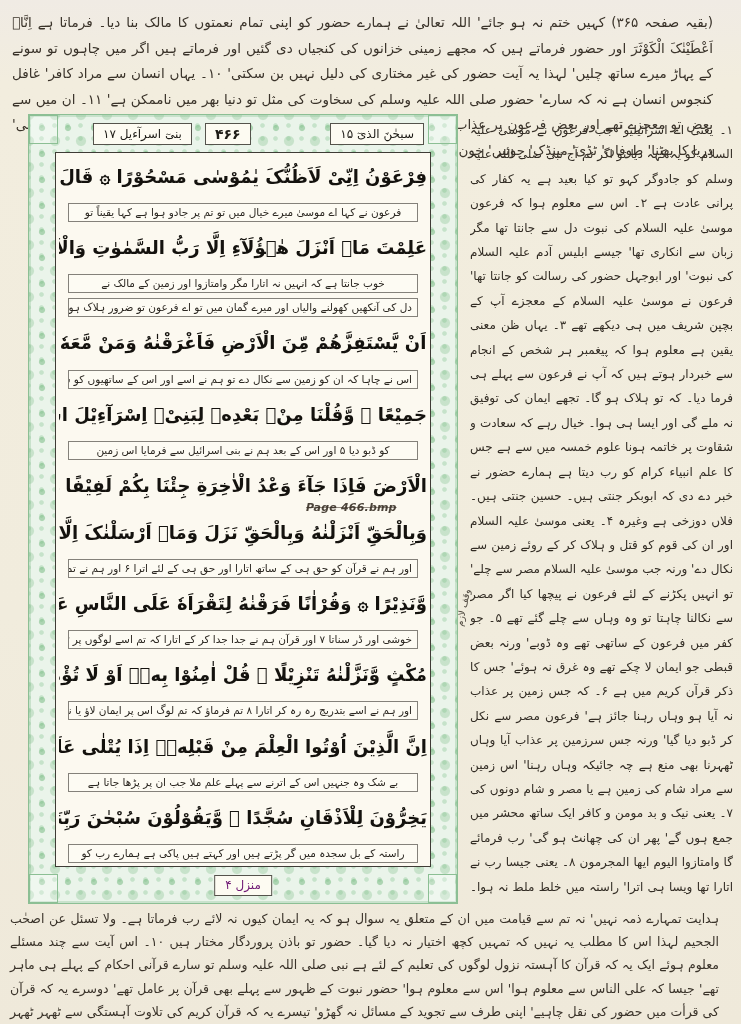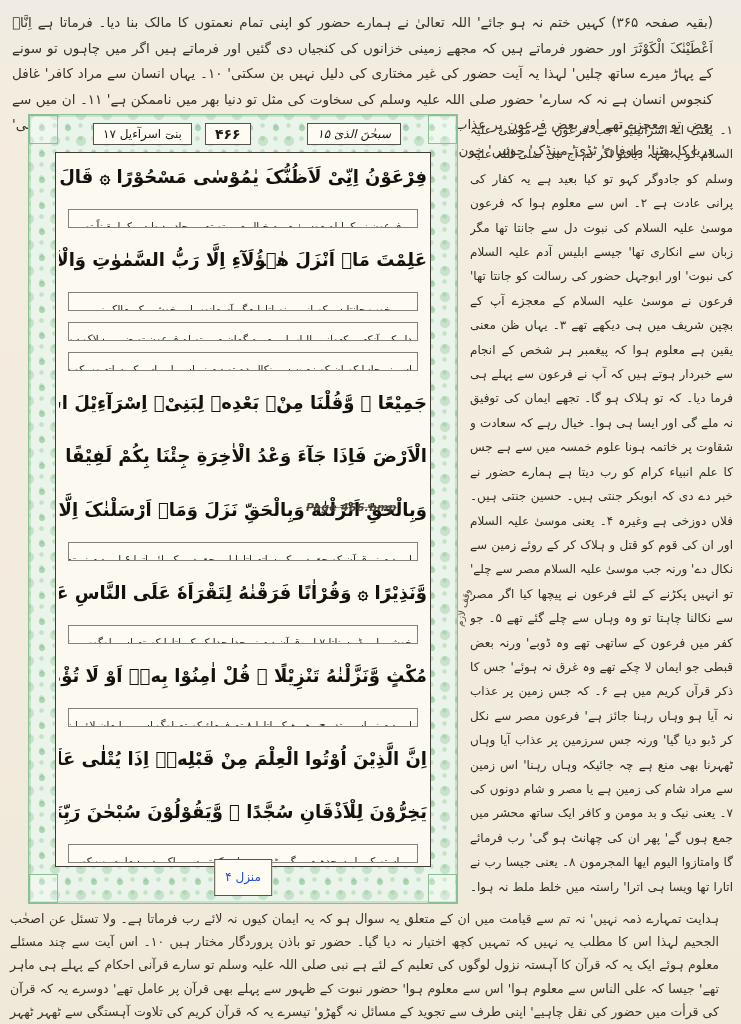--- a/index.html
+++ b/index.html
@@ -17,28 +17,28 @@
       radial-gradient(circle, rgba(121,187,131,.30) 4.5px, transparent 5.6px),
       radial-gradient(circle, rgba(154,205,163,.45) 1.8px, transparent 2.8px);
     background-size:26px 26px,26px 26px,13px 13px;
     background-position:0 0,13px 13px,6px 4px;
     border:1px solid #8cbf94;
     box-shadow:inset 0 0 0 2px rgba(140,191,148,.35);}
   .frame .corner{position:absolute;width:27px;height:27px;border:1px solid #8cbf94;background:rgba(255,255,255,.25);}
   .corner.tl{top:0;left:0}.corner.tr{top:0;right:0}.corner.bl{bottom:0;left:0}.corner.br{bottom:0;right:0}
 
   .hdr-label{position:absolute;top:8px;height:20px;background:#fdfbf2;border:1px solid #55534c;font-size:12px;line-height:20px;padding:0 9px;direction:rtl;white-space:nowrap;color:#1d1b16;}
-  .lbl-juz{right:56px;font-style:italic;}
+  .lbl-juz{right:33px;}
   .lbl-page{left:176px;font-weight:bold;font-size:14px;letter-spacing:3px;}
   .lbl-surah{left:64px;}
-  .ftr-label{position:absolute;bottom:7px;left:50%;transform:translateX(-50%);background:#fdfbf2;border:1px solid #55534c;font-size:12px;line-height:19px;padding:8px 10px;direction:rtl;color:#1d4ed8;}
+  .ftr-label{position:absolute;bottom:7px;left:50%;transform:translateX(-50%);background:#fdfbf2;border:1px solid #55534c;font-size:12px;line-height:19px;padding:0 10px;direction:rtl;color:#701a75;}
 
   .inner{position:absolute;top:37px;bottom:36px;left:26px;right:26px;background:#fcf9f0;border:1.5px solid #3f3c36;box-sizing:border-box;display:flex;flex-direction:column;justify-content:space-between;padding:3px 3px;overflow:hidden;}
   .arabic-line{direction:rtl;text-align:center;font-weight:700;font-size:18px;line-height:42px;white-space:nowrap;color:#14120e;flex:0 0 auto;overflow:hidden;}
-  .urdu-line{direction:rtl;text-align:center;font-size:10.5px;line-height:17px;height:19px;margin:0 9px;border:1px solid #84817a;background:#fdfbf3;color:#2b2721;white-space:nowrap;overflow:hidden;flex:0 0 auto;padding:8px 5px;box-sizing:border-box;}
+  .urdu-line{direction:rtl;text-align:center;font-size:10.5px;line-height:17px;height:19px;margin:0 9px;border:1px solid #84817a;background:#fdfbf3;color:#2b2721;white-space:nowrap;overflow:hidden;flex:0 0 auto;padding:0 5px;box-sizing:border-box;}
 
   
   .side-col{position:absolute;top:118px;left:470px;width:263px;height:788px;direction:rtl;font-size:12px;line-height:24.4px;text-align:justify;color:#332d25;overflow:hidden;}
 
   
   .waqf{position:absolute;top:602px;left:444px;transform:rotate(-78deg);transform-origin:center;font-size:9.5px;color:#4a443b;white-space:nowrap;}
 
   
   .watermark{position:absolute;top:501px;left:306px;font-size:11px;font-weight:600;color:#4c443a;letter-spacing:.2px;direction:ltr;text-decoration:line-through;text-decoration-color:rgba(60,50,40,.55);font-style:italic;}
 
@@ -59,32 +59,35 @@
     <div class="corner br"></div>
 
     <div class="hdr-label lbl-juz">سبحٰنَ الذیٓ ۱۵</div>
     <div class="hdr-label lbl-page">۴۶۶</div>
     <div class="hdr-label lbl-surah">بنیٓ اسرآءیل ۱۷</div>
 
     <div class="inner">
       <div class="arabic-line">فِرْعَوْنُ اِنِّیْ لَاَظُنُّکَ یٰمُوْسٰی مَسْحُوْرًا ۞ قَالَ لَقَدْ</div>
       <div class="urdu-line">فرعون نے کہا اے موسیٰ میرے خیال میں تو تم پر جادو ہوا ہے کہا یقیناً تو</div>
       <div class="arabic-line">عَلِمْتَ مَاۤ اَنْزَلَ هٰۤؤُلَآءِ اِلَّا رَبُّ السَّمٰوٰتِ وَالْاَرْضِ</div>
-      <div class="urdu-line">خوب جانتا ہے کہ انہیں نہ اتارا مگر آسمانوں اور خوشی کے مالک نے</div>
+      <div class="urdu-line">خوب جانتا ہے کہ انہیں نہ اتارا مگر وامتازوا اور زمین کے مالک نے</div>
       <div class="urdu-line">دل کی آنکھیں کھولنے والیاں اور میرے گمان میں تو اے فرعون تو ضرور ہلاک ہونے والا ہے تو</div>
+      <div class="arabic-line">اَنْ یَّسْتَفِزَّهُمْ مِّنَ الْاَرْضِ فَاَغْرَقْنٰهُ وَمَنْ مَّعَهٗ</div>
       <div class="urdu-line">اس نے چاہا کہ ان کو زمین سے نکال دے تو ہم نے اسے اور اس کے ساتھیوں کو سب</div>
       <div class="arabic-line">جَمِیْعًا ۞ وَّقُلْنَا مِنْۢ بَعْدِهٖ لِبَنِیْۤ اِسْرَآءِیْلَ اسْکُنُوا</div>
+      <div class="urdu-line">کو ڈبو دیا ۵ اور اس کے بعد ہم نے بنی اسرائیل سے فرمایا اس زمین</div>
       <div class="arabic-line">الْاَرْضَ فَاِذَا جَآءَ وَعْدُ الْاٰخِرَةِ جِئْنَا بِکُمْ لَفِیْفًا ۞</div>
       <div class="arabic-line">وَبِالْحَقِّ اَنْزَلْنٰهُ وَبِالْحَقِّ نَزَلَ وَمَاۤ اَرْسَلْنٰکَ اِلَّا مُبَشِّرًا</div>
       <div class="urdu-line">اور ہم نے قرآن کو حق ہی کے ساتھ اتارا اور حق ہی کے لئے اترا ۶ اور ہم نے تمہیں نہ بھیجا مگر</div>
       <div class="arabic-line">وَّنَذِیْرًا ۞ وَقُرْاٰنًا فَرَقْنٰهُ لِتَقْرَاَهٗ عَلَی النَّاسِ عَلٰی</div>
       <div class="urdu-line">خوشی اور ڈر سناتا ۷ اور قرآن ہم نے جدا جدا کر کے اتارا کہ تم اسے لوگوں پر ٹھہر ٹھہر کر پڑھو</div>
       <div class="arabic-line">مُکْثٍ وَّنَزَّلْنٰهُ تَنْزِیْلًا ۞ قُلْ اٰمِنُوْا بِهٖۤ اَوْ لَا تُؤْمِنُوْۤا</div>
       <div class="urdu-line">اور ہم نے اسے بتدریج رہ رہ کر اتارا ۸ تم فرماؤ کہ تم لوگ اس پر ایمان لاؤ یا نہ لاؤ</div>
       <div class="arabic-line">اِنَّ الَّذِیْنَ اُوْتُوا الْعِلْمَ مِنْ قَبْلِهٖۤ اِذَا یُتْلٰی عَلَیْهِمْ</div>
+      <div class="urdu-line">بے شک وہ جنہیں اس کے اترنے سے پہلے علم ملا جب ان پر پڑھا جاتا ہے</div>
       <div class="arabic-line">یَخِرُّوْنَ لِلْاَذْقَانِ سُجَّدًا ۞ وَّیَقُوْلُوْنَ سُبْحٰنَ رَبِّنَاۤ</div>
       <div class="urdu-line">راستہ کے بل سجدہ میں گر پڑتے ہیں اور کہتے ہیں پاکی ہے ہمارے رب کو</div>
     </div>
 
     <div class="ftr-label">منزل ۴</div>
   </div>
 
   <div class="waqf">وقف لازم</div>
 
   <div class="watermark">Page 466.bmp</div>

